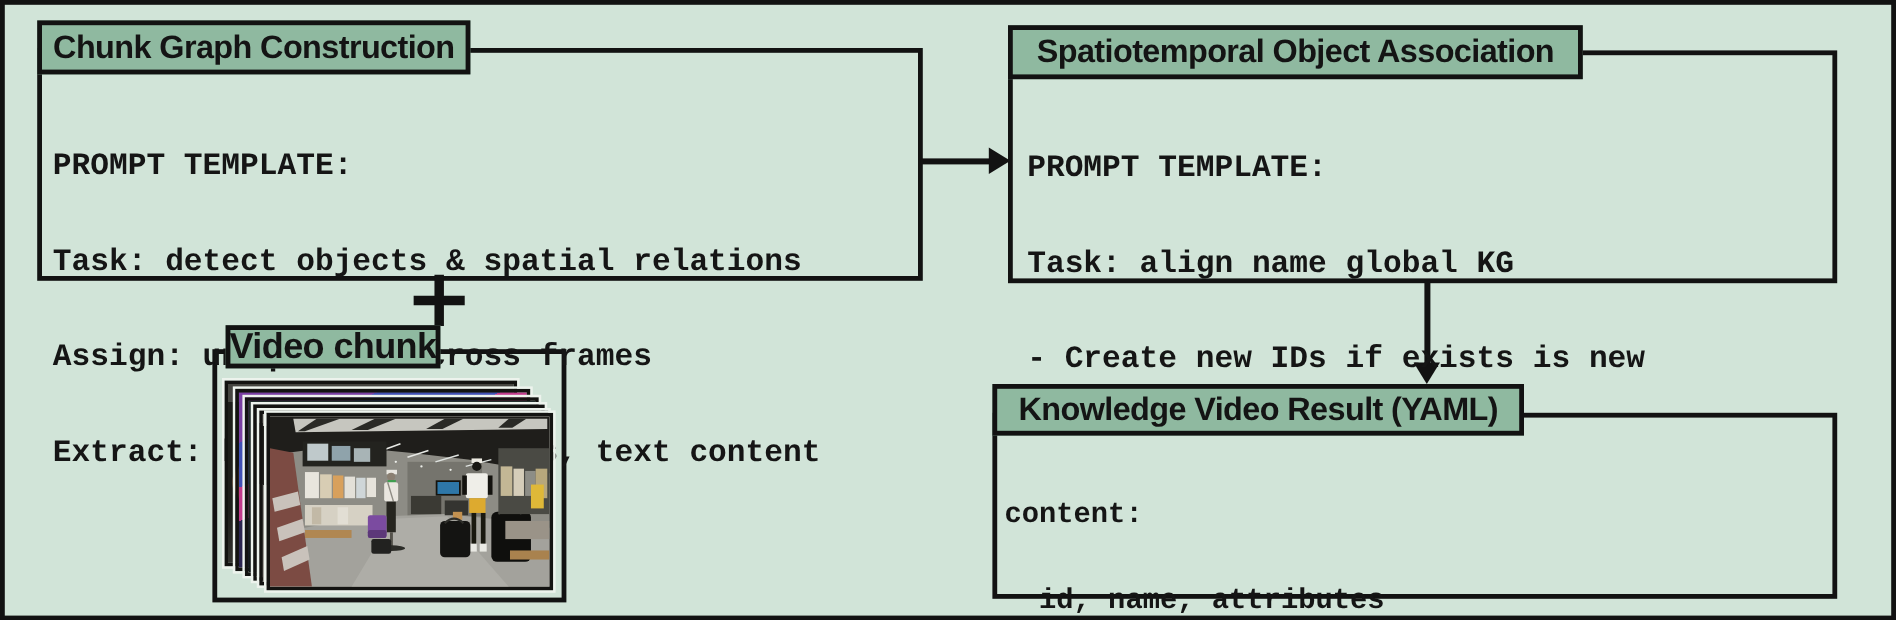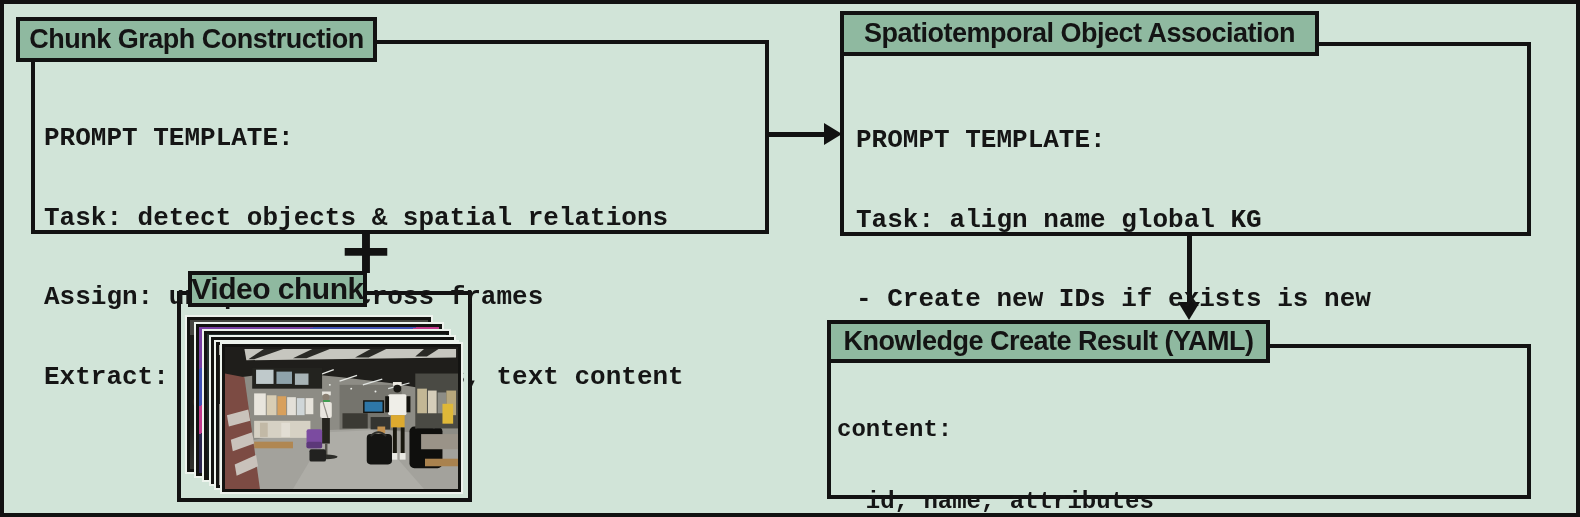--- a/index.html
+++ b/index.html
@@ -59,51 +59,51 @@
     background:linear-gradient(180deg,#b5b5ae 0 7%,#23231f 7% 42%,#90908a 42% 62%,#a6a59f 100%);}
   .frame.front{left:218px;top:340px;width:239px;height:148px;z-index:15;background:#8d8c85;}
   .frame.front svg{display:block;width:100%;height:100%;}
 </style>
 </head>
 <body>
 
 <div class="canvas">
 
   <div class="panel" style="left:27px;top:36px;width:738px;height:194px;"></div>
-  <div class="tab" style="left:12px;top:13px;width:361px;height:45px;">
+  <div class="tab" style="left:27px;top:13px;width:361px;height:45px;">
     <span>Chunk Graph Construction</span>
   </div>
   <div class="mono big" style="left:40px;top:68px;">
     <div>PROMPT TEMPLATE:</div>
     <div>Task: detect objects &amp; spatial relations</div>
     <div>Assign: unique IDs across frames</div>
     <div>Extract: bboxes, attributes, text content</div>
     
   </div>
 
   <div class="hline" style="left:763px;top:128px;width:59px;height:5px;"></div>
   <div class="arrow-right" style="left:820px;top:119px;"></div>
 
   <div class="panel" style="left:836px;top:38px;width:691px;height:194px;"></div>
-  <div class="tab" style="left:836px;top:7px;width:479px;height:45px;">
+  <div class="tab" style="left:836px;top:17px;width:479px;height:45px;">
     <span>Spatiotemporal Object Association</span>
   </div>
   <div class="mono big" style="left:852px;top:70px;">
     <div>PROMPT TEMPLATE:</div>
     <div>Task: align name global KG</div>
     <div>- Create new IDs if exists is new</div>
     
   </div>
 
   <div class="vline" style="left:1183px;top:230px;width:5px;height:72px;"></div>
   <div class="arrow-down" style="left:1174px;top:298px;"></div>
 
   <div class="panel" style="left:823px;top:340px;width:704px;height:155px;"></div>
   <div class="tab" style="left:823px;top:316px;width:443px;height:43px;">
-    <span>Knowledge Create Result (YAML)</span>
+    <span>Knowledge Video Result (YAML)</span>
   </div>
   <div class="mono kg" style="left:833px;top:366px;">
     <div>content:</div>
     <div>  id, name, attributes</div>
     
     
     
   </div>
 
   <div class="plus" style="left:330px;top:210px;width:64px;height:72px;">+</div>

